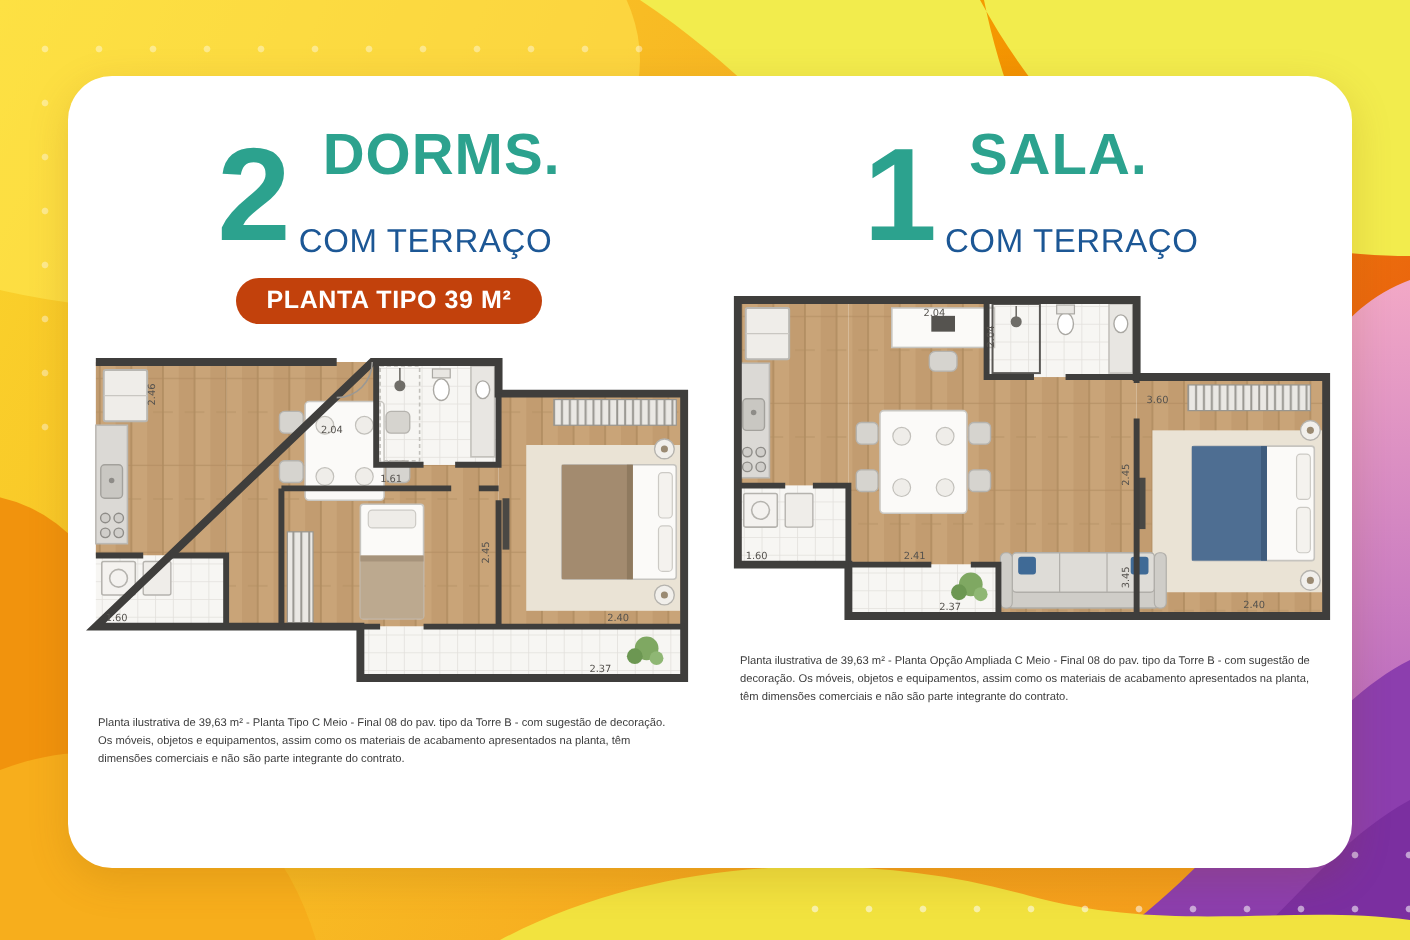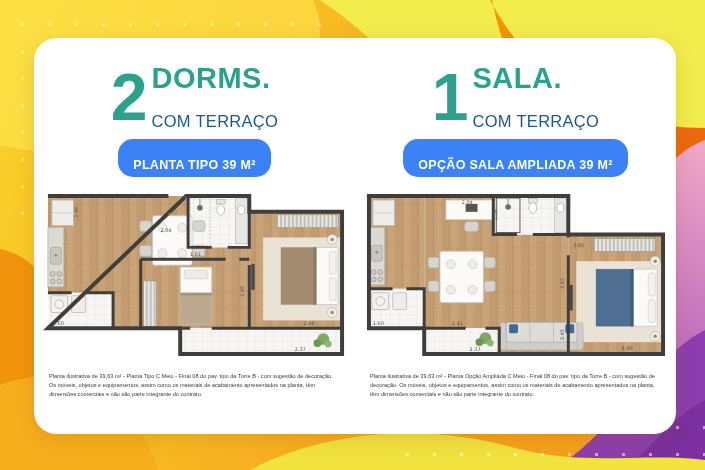--- a/index.html
+++ b/index.html
@@ -18,24 +18,24 @@
   .card{
     position:absolute;left:34px;top:38px;width:642px;height:396px;z-index:2;
     background:#ffffff;border-radius:22px;box-shadow:0 6px 20px rgba(140,80,0,.18);
     display:flex;
   }
   .panel{width:321px;display:flex;flex-direction:column;align-items:center;}
   .hdr{margin-top:26px;display:flex;flex-direction:column;align-items:center;}
   .hdr-row{display:flex;align-items:center;}
   .big-num{font-size:66px;font-weight:800;line-height:.88;letter-spacing:-3px;color:#2CA28E;margin-right:7px;}
   .hdr-stack{display:flex;flex-direction:column;align-items:flex-start;}
-  .type-lbl{font-size:29px;font-weight:800;letter-spacing:.5px;color:#2CA28E;line-height:1;}
+  .type-lbl{font-size:29px;font-weight:800;letter-spacing:.5px;color:#2CA28E;line-height:1;margin-left:12px;}
   .terr-lbl{font-size:16.5px;font-weight:400;letter-spacing:.3px;color:#1C5795;line-height:1.15;margin-top:19px;}
-  .badge{margin-top:8px;background:#3b82f6;color:#fff;font-size:12.5px;font-weight:700;
-    letter-spacing:.3px;padding:19px 15px 5px;border-radius:15px;white-space:nowrap;}
+  .badge{margin-top:8px;background:#c2410c;color:#fff;font-size:12.5px;font-weight:700;
+    letter-spacing:.3px;padding:4px 15px 5px;border-radius:15px;white-space:nowrap;}
   .plan-wrap{margin-top:13px;}
   .caption{font-size:5.6px;line-height:1.6;color:#3c3c3c;margin:8px 15px 0 15px;text-align:left;}
   svg text{font-family:"DejaVu Sans",sans-serif;font-size:5px;fill:#55524e;}
 </style>
 </head>
 <body>
 
 <svg class="bg-svg" width="705" height="470" viewBox="0 0 705 470">
   <defs>
     <linearGradient id="og" x1="0" y1="0" x2="1" y2="1">
@@ -198,21 +198,20 @@
 
   <div class="panel">
     <div class="hdr">
       <div class="hdr-row">
         <div class="big-num">1</div>
         <div class="hdr-stack">
           <div class="type-lbl">SALA.</div>
           <div class="terr-lbl">COM TERRAÇO</div>
         </div>
       </div>
-      <div class="badge">OPÇÃO SALA AMPLIADA 39 M²</div>
     </div>
 
     <div class="plan-wrap">
       <svg width="306" height="170" viewBox="0 0 310 172">
 
         <rect x="6" y="6" width="56" height="94" fill="url(#wood)"></rect>
         <path d="M62,6 H132 V45 H208 V166 H138 V140 H62 Z" fill="url(#wood)"></path>
         <rect x="208" y="45" width="96" height="121" fill="url(#wood)"></rect>
         <rect x="132" y="6" width="76" height="39" fill="url(#tile)"></rect>
         <rect x="6" y="100" width="56" height="40" fill="url(#tile)"></rect>

